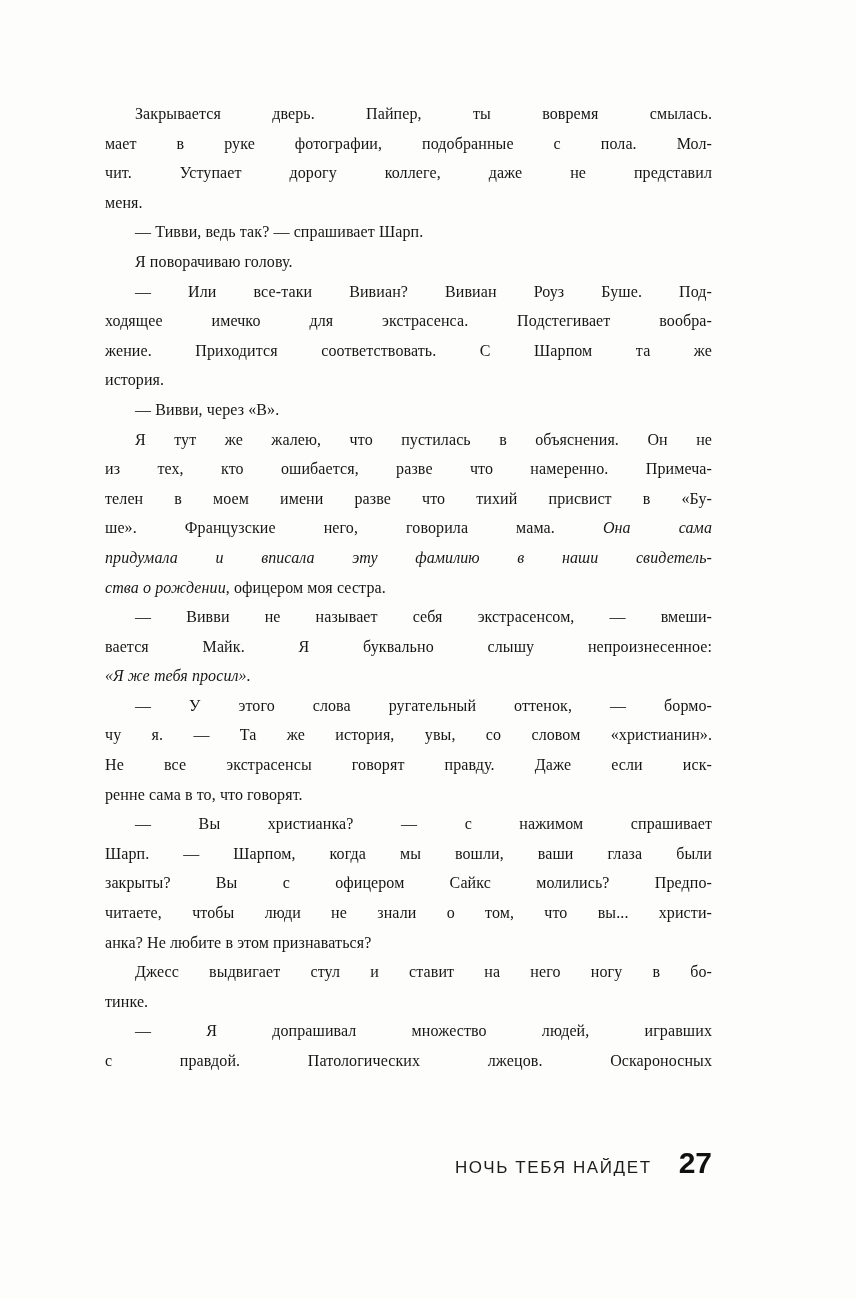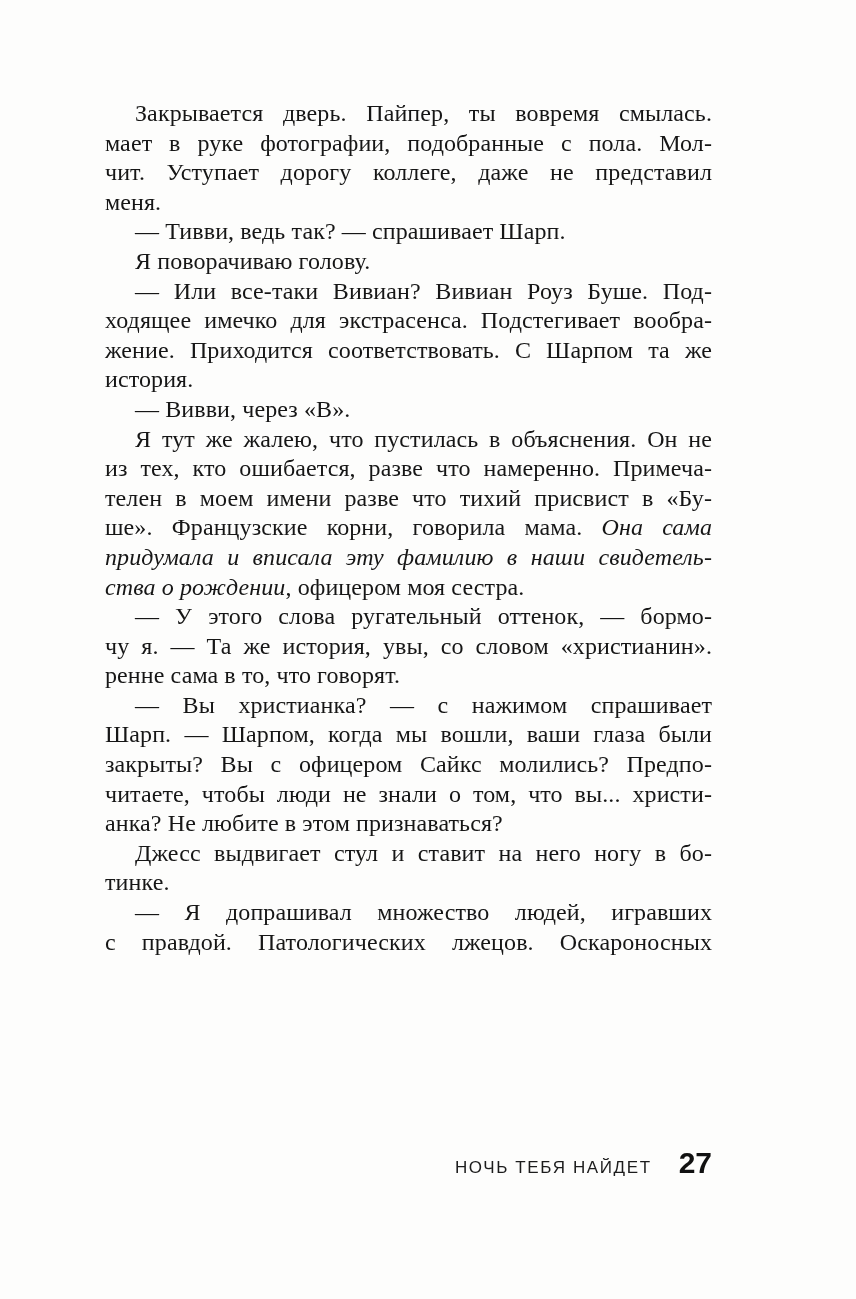--- a/index.html
+++ b/index.html
@@ -14,21 +14,21 @@
     background: #fdfdfc;
     overflow: hidden;
     font-family: "Liberation Serif", serif;
     color: #161616;
   }
   .text-block {
     position: absolute;
     left: 105px;
     top: 99px;
     width: 607px;
-    font-size: 24px;
+    font-size: 16px;
     line-height: 29.6px;
     letter-spacing: 0.1px;
   }
   .para { margin: 0; padding: 0; }
   .line {
     text-align: justify;
     text-align-last: justify;
     white-space: normal;
   }
   .line.first { text-indent: 30px; }
@@ -80,27 +80,33 @@
         <div class="line"><span class="">жение. Приходится соответствовать. С Шарпом та же</span></div>
         <div class="line"><span class="">история.</span></div>
       </div>
       <div class="para">
         <div class="line first"><span class="">— Вивви, через «В».</span></div>
       </div>
       <div class="para">
         <div class="line first"><span class="">Я тут же жалею, что пустилась в объяснения. Он не</span></div>
         <div class="line"><span class="">из тех, кто ошибается, разве что намеренно. Примеча-</span></div>
         <div class="line"><span class="">телен в моем имени разве что тихий присвист в «Бу-</span></div>
-        <div class="line"><span class="">ше». Французские корни, говорила мама. </span><span class="it">Она сама</span></div>
+        <div class="line"><span class="">ше». Французские него, говорила мама. </span><span class="it">Она сама</span></div>
         <div class="line"><span class="it">придумала и вписала эту фамилию в наши свидетель-</span></div>
         <div class="line"><span class="it">ства о рождении</span><span class="">, офицером моя сестра.</span></div>
       </div>
       <div class="para">
+        <div class="line first"><span class="">— Вивви не называет себя экстрасенсом, — вмеши-</span></div>
+        <div class="line"><span class="">вается Майк. Я буквально слышу непроизнесенное:</span></div>
+        <div class="line"><span class="it">«Я же тебя просил».</span></div>
+      </div>
+      <div class="para">
         <div class="line first"><span class="">— У этого слова ругательный оттенок, — бормо-</span></div>
         <div class="line"><span class="">чу я. — Та же история, увы, со словом «христианин».</span></div>
+        <div class="line"><span class="">Не все экстрасенсы говорят правду. Даже если иск-</span></div>
         <div class="line"><span class="">ренне сама в то, что говорят.</span></div>
       </div>
       <div class="para">
         <div class="line first"><span class="">— Вы христианка? — с нажимом спрашивает</span></div>
         <div class="line"><span class="">Шарп. — Шарпом, когда мы вошли, ваши глаза были</span></div>
         <div class="line"><span class="">закрыты? Вы с офицером Сайкс молились? Предпо-</span></div>
         <div class="line"><span class="">читаете, чтобы люди не знали о том, что вы... христи-</span></div>
         <div class="line"><span class="">анка? Не любите в этом признаваться?</span></div>
       </div>
       <div class="para">

